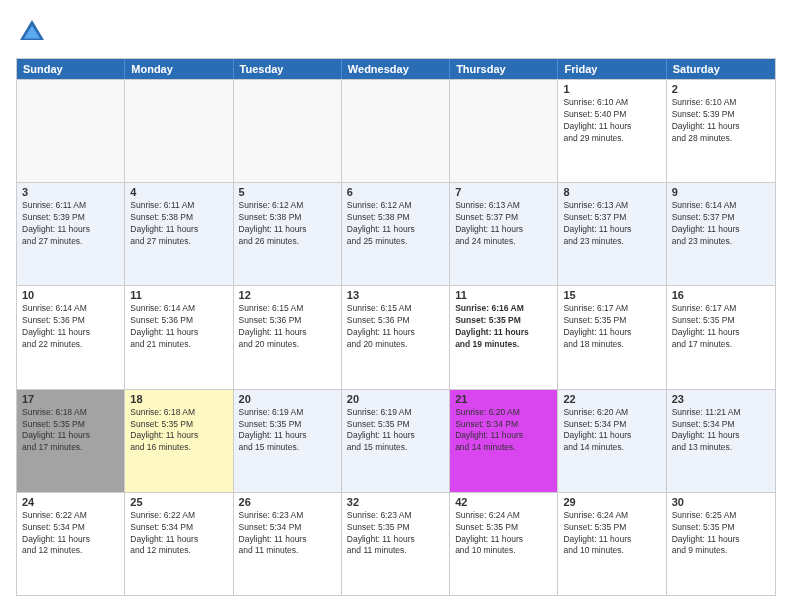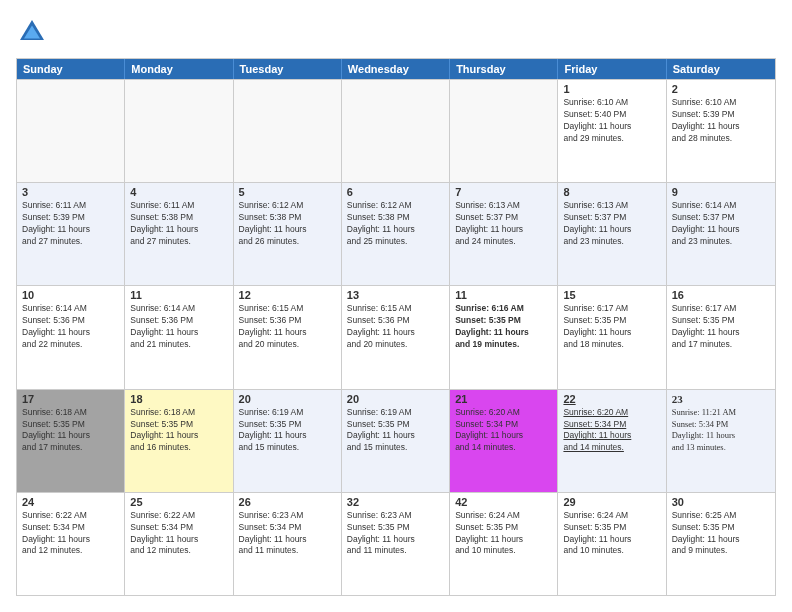--- a/index.html
+++ b/index.html
@@ -290,28 +290,28 @@
 Daylight: 11 hours
 and 15 minutes.</div>
           </div>
           <div class="cal-cell alt-row" style="background: #d946ef;">
             <div class="day-num">21</div>
             <div class="cell-info" style="white-space: pre-line;">Sunrise: 6:20 AM
 Sunset: 5:34 PM
 Daylight: 11 hours
 and 14 minutes.</div>
           </div>
-          <div class="cal-cell alt-row" style="background: rgb(238, 242, 250); text-decoration: underline;">
+          <div class="cal-cell alt-row" style="background: rgb(238, 242, 250);">
             <div class="day-num">22</div>
             <div class="cell-info" style="white-space: pre-line;">Sunrise: 6:20 AM
 Sunset: 5:34 PM
 Daylight: 11 hours
 and 14 minutes.</div>
           </div>
-          <div class="cal-cell alt-row" style="background: rgb(238, 242, 250); font-family: Liberation Serif, serif;">
+          <div class="cal-cell alt-row" style="background: rgb(238, 242, 250);">
             <div class="day-num">23</div>
             <div class="cell-info" style="white-space: pre-line;">Sunrise: 11:21 AM
 Sunset: 5:34 PM
 Daylight: 11 hours
 and 13 minutes.</div>
           </div>
         </div>
         <div class="cal-row">
           <div class="cal-cell">
             <div class="day-num">24</div>

